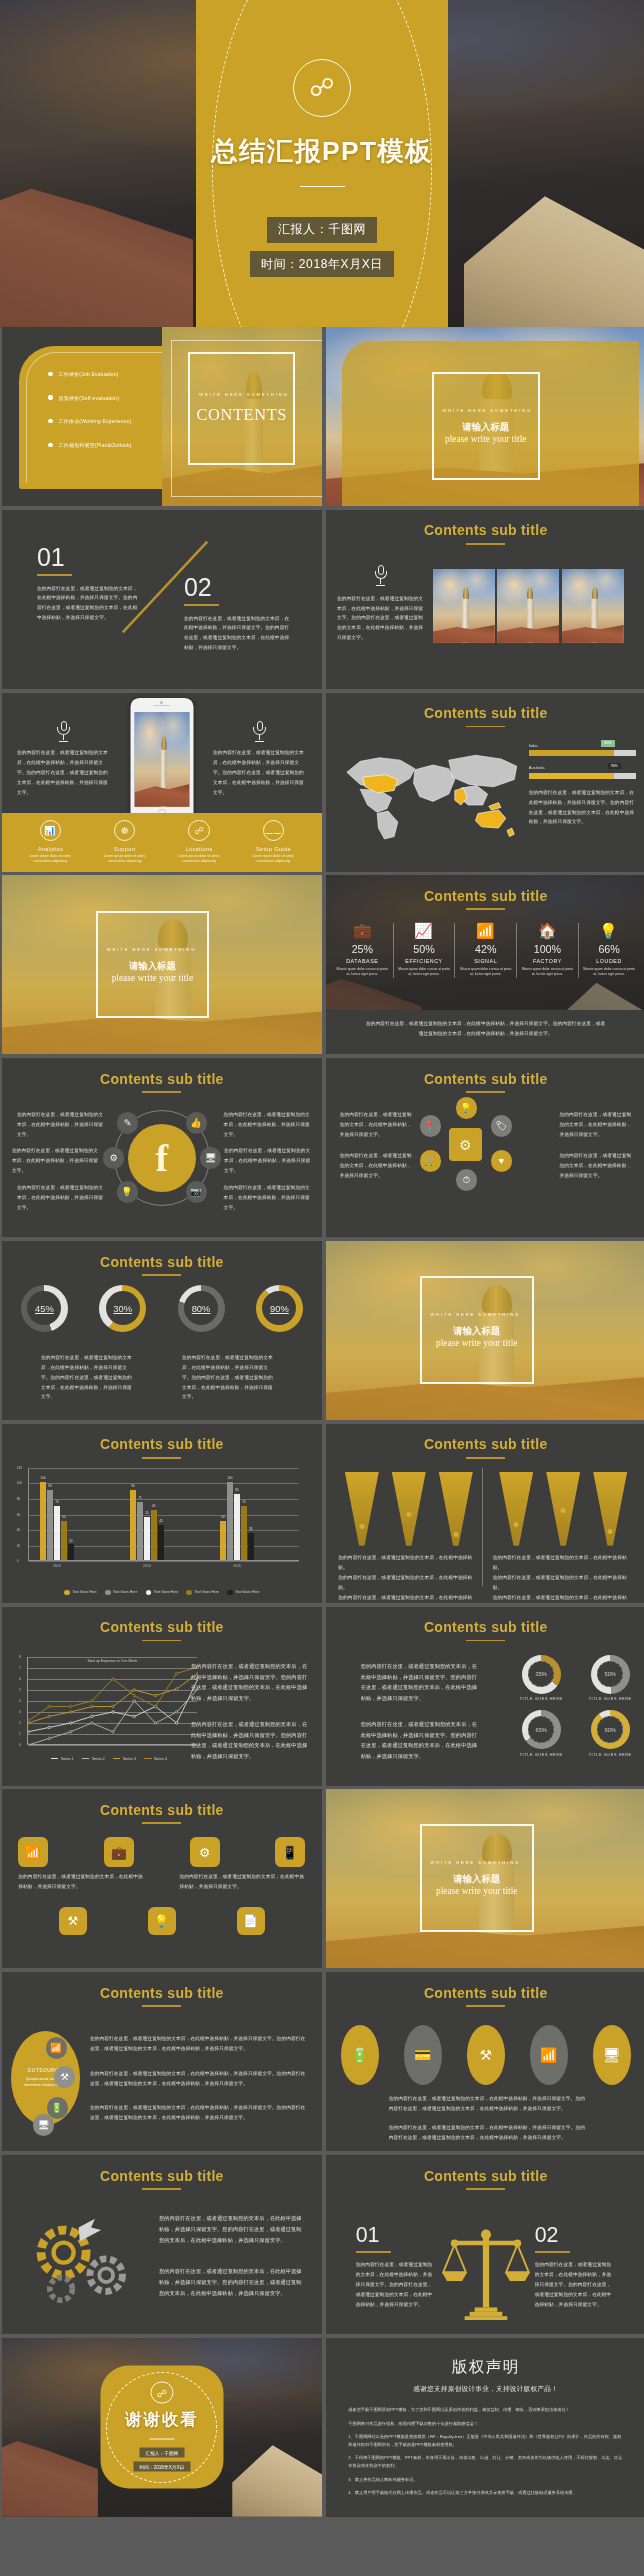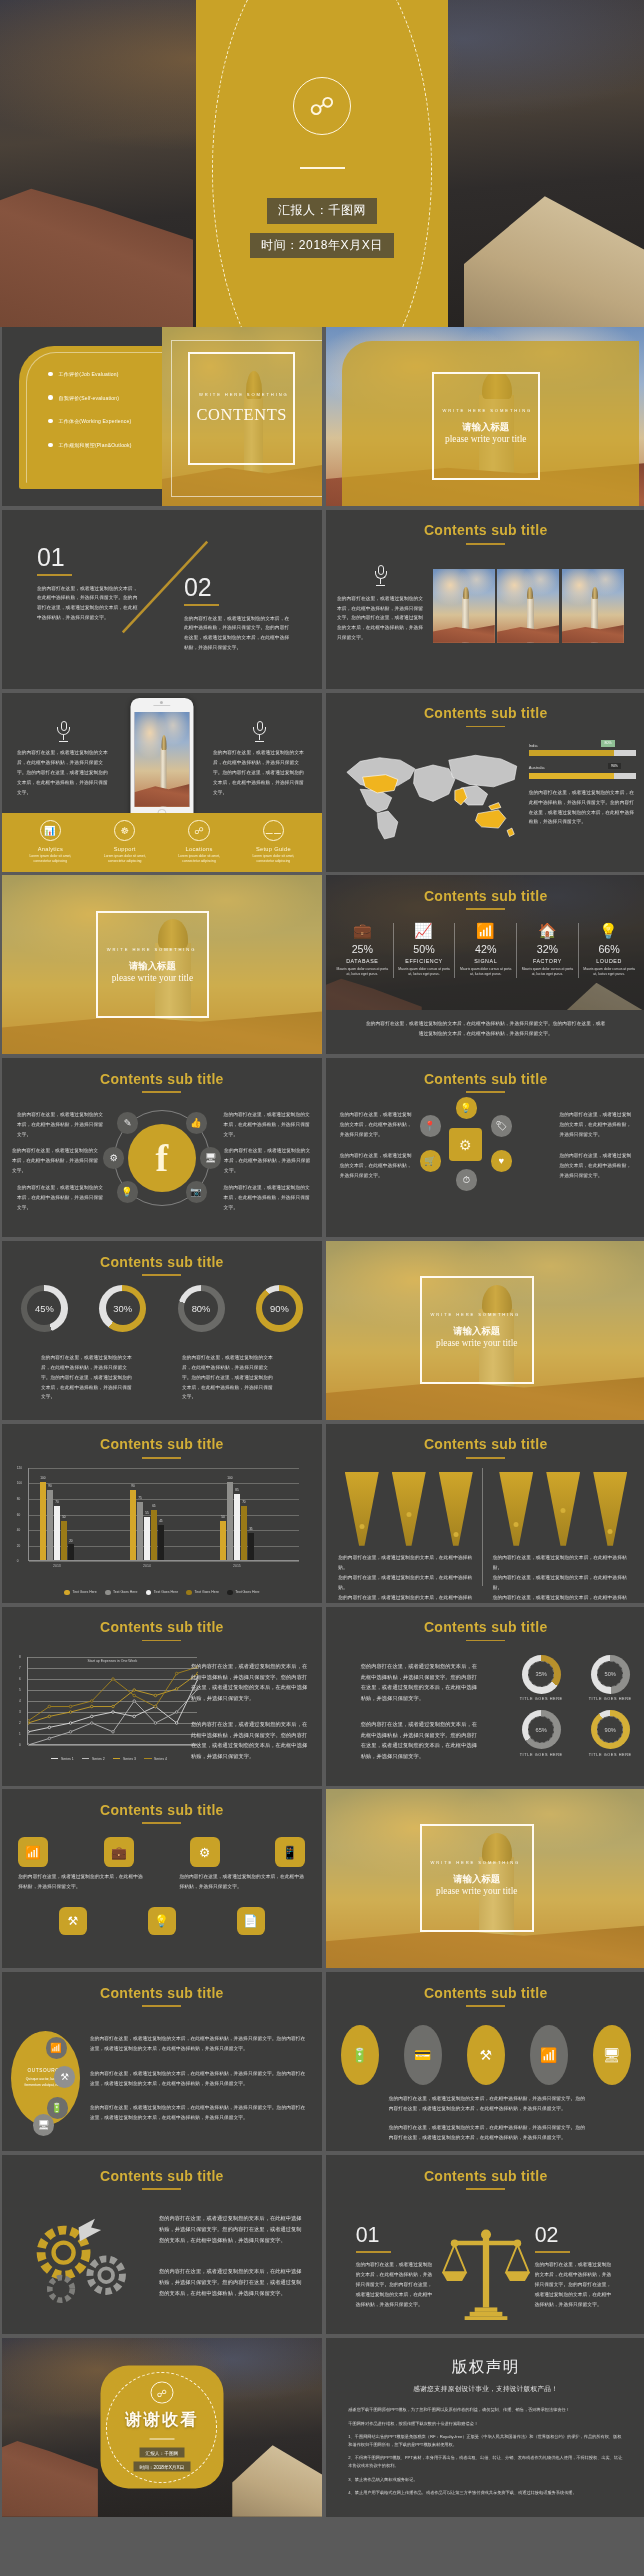--- a/index.html
+++ b/index.html
@@ -157,21 +157,21 @@
   .hub .f{font-family:"Liberation Serif",serif;color:#fff6d8;font-size:38px;line-height:.9;font-weight:700;}
   .hub-ring{position:absolute;left:50%;top:56%;transform:translate(-50%,-50%);width:96px;height:96px;
     border:0.6px solid rgba(255,255,255,.35);border-radius:50%;}
   .sat{position:absolute;width:21.4px;height:21.4px;border-radius:50%;background:#5b5b58;
     display:flex;align-items:center;justify-content:center;color:#f0f0f0;font-size:9.4px;}
 
   
   .donut{width:47px;height:47px;border-radius:50%;display:flex;align-items:center;justify-content:center;
     position:relative;}
   .donut .hole{width:34px;height:34px;border-radius:50%;background:#3d3d3c;display:flex;
-    align-items:center;justify-content:center;color:#e8e8e8;font-size:9.4px;}
+    align-items:center;justify-content:center;color:#e8e8e8;font-size:9.4px;text-decoration:underline;}
   .donut2{width:39px;height:39px;border-radius:50%;display:flex;align-items:center;justify-content:center;}
   .donut2 .hole{width:26.4px;height:26.4px;border-radius:50%;background:#3d3d3c;display:flex;
     align-items:center;justify-content:center;color:#cfcfcf;font-size:5.7px;border:0.6px dashed rgba(255,255,255,.25);}
 
   
   .chart-area{position:absolute;left:26.4px;right:22.6px;top:44px;height:93px;border-left:0.6px solid #8e8e8e;
     border-bottom:0.6px solid #8e8e8e;}
   .gridline{position:absolute;left:0;right:0;border-top:0.6px solid #6d6d6a;}
   .ytick{position:absolute;left:-12.6px;color:#c8c8c8;font-size:3.1px;transform:translateY(-50%);}
   .group{position:absolute;bottom:0;display:flex;align-items:flex-end;gap:1.3px;}
@@ -223,20 +223,21 @@
 
   <div class="slide full">
     <div class="photo-dusk">
         <div class="house-r"></div>
       </div>
     <div class="title-card">
       <div class="dashed-ellipse"></div>
       <div class="logo-circle">
           <span>☍</span>
         </div>
+      <div class="t-main">总结汇报PPT模板</div>
       <div class="t-rule"></div>
       <div class="t-chip">汇报人：千图网</div>
       <div class="t-chip">时间：2018年X月X日</div>
     </div>
   </div>
 
   <div class="grid">
 
     <div class="slide half">
       <div class="contents-panel">
@@ -468,21 +469,21 @@
           <div class="stat-desc">Mauris quam dolor cursus at porta at, luctus eget purus.</div>
         </div>
         <div class="stat-col">
           <div class="stat-ico">📶</div>
           <div class="stat-pct">42%</div>
           <div class="stat-name">SIGNAL</div>
           <div class="stat-desc">Mauris quam dolor cursus at porta at, luctus eget purus.</div>
         </div>
         <div class="stat-col">
           <div class="stat-ico">🏠</div>
-          <div class="stat-pct">32%</div>
+          <div class="stat-pct">100%</div>
           <div class="stat-name">FACTORY</div>
           <div class="stat-desc">Mauris quam dolor cursus at porta at, luctus eget purus.</div>
         </div>
         <div class="stat-col">
           <div class="stat-ico">💡</div>
           <div class="stat-pct">66%</div>
           <div class="stat-name">LOUDED</div>
           <div class="stat-desc">Mauris quam dolor cursus at porta at, luctus eget purus.</div>
         </div>
       </div>

